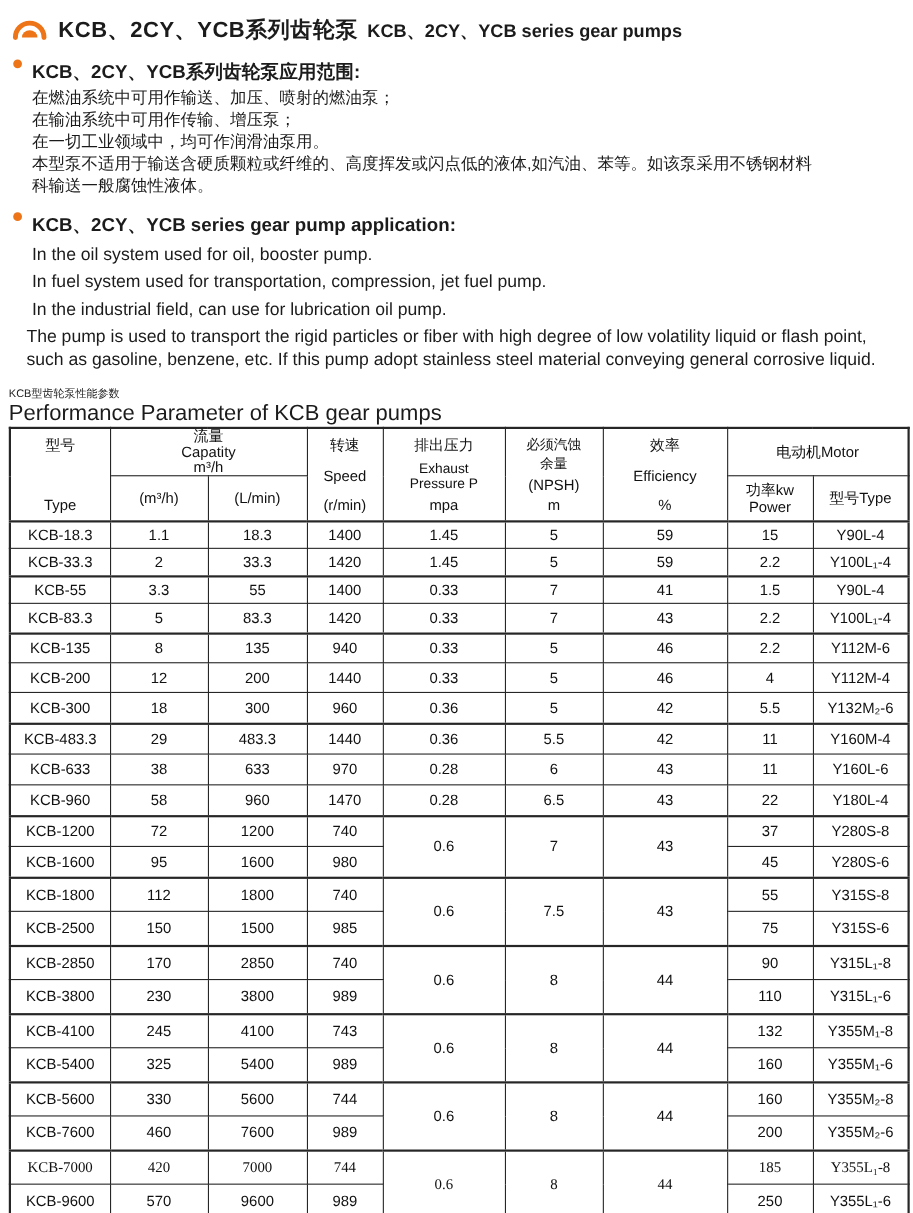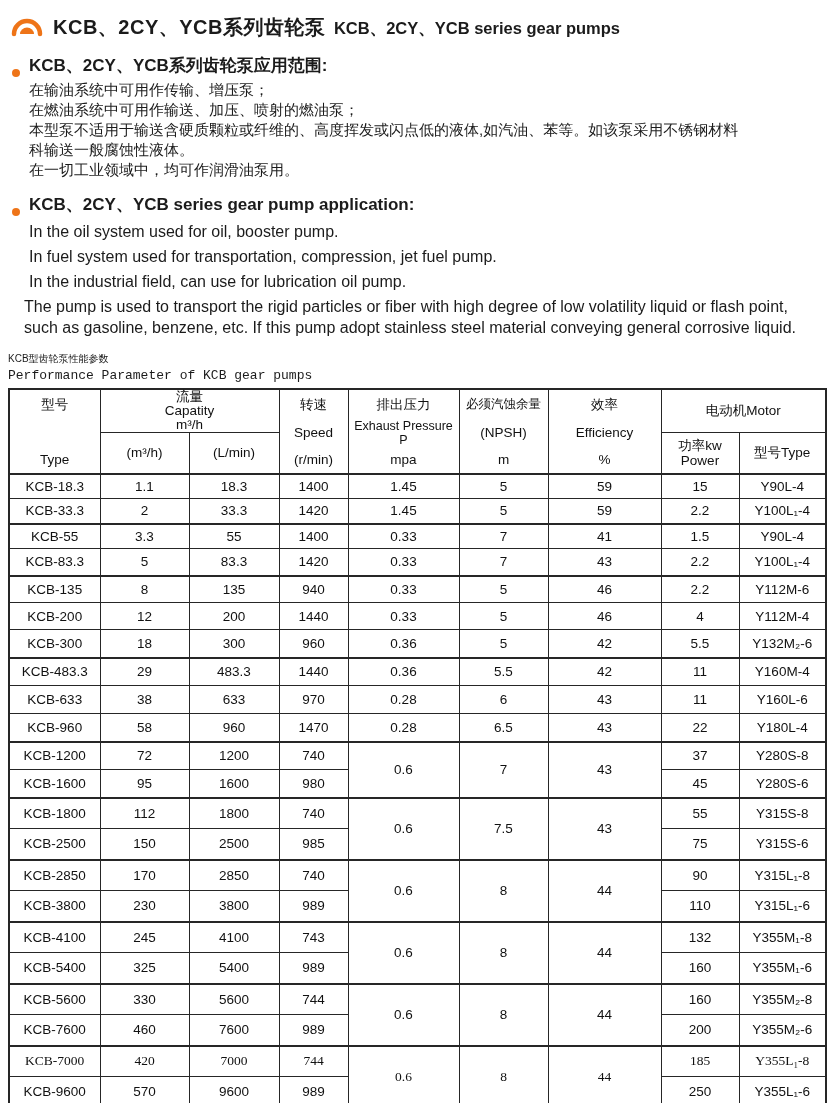--- a/index.html
+++ b/index.html
@@ -10,48 +10,48 @@
   }
   .doc{padding:12px 5px 0 8px;}
 
   
   .title-row{display:flex;gap:9px;margin:2px 0 0 2px;}
   .logo{width:34px;height:24px;flex:0 0 auto;}
   .title-zh{font-size:20px;font-weight:bold;letter-spacing:.5px;}
   .title-en{font-size:16.5px;font-weight:bold;margin-left:4px;}
 
   
-  .bullet-heading{display:flex;align-items:flex-end;gap:9px;margin:13px 0 3px 4px;}
+  .bullet-heading{display:flex;align-items:flex-start;gap:9px;margin:13px 0 3px 4px;}
   .bullet{width:8px;height:8px;border-radius:50%;background:#ee7418;flex:0 0 auto;}
   .bullet-heading .txt{font-size:17px;font-weight:bold;}
 
   
   .zh-lines{margin:2px 0 0 21px;max-width:724px;}
   .zh-lines div{font-size:15px;line-height:20px;}
   .en-lines{margin:3px 0 0 21px;}
   .en-lines div{font-size:16px;line-height:25px;}
   .en-para{margin:2px 0 12px 16px;max-width:800px;font-size:16px;line-height:21px;}
 
   
   .tbl-title{margin:11px 0 0 0;}
   .tbl-title .zh{font-size:10px;line-height:17px;}
-  .tbl-title .en{font-size:13px;line-height:18px;font-family:Liberation Mono, monospace;}
+  .tbl-title .en{font-size:20px;line-height:18px;}
 
   
   table{border-collapse:collapse;table-layout:fixed;width:817px;margin-top:3px;
         border:2px solid #262626;}
   th,td{border:1px solid #262626;text-align:center;vertical-align:middle;
         padding:0;font-size:13.5px;color:#111;}
   th{font-weight:400;}
   thead tr.hsub th{border-bottom-width:2px;text-align:center;}
   thead th[rowspan]{border-bottom-width:2px;}
   thead tr.hmain{height:42px;}
   thead tr.hsub{height:41px;}
   .stack{display:flex;flex-direction:column;justify-content:space-between;
-         align-items:center;height:71px;padding:5px 4px;}
+         align-items:center;height:71px;padding:5px 16px;}
   .stack.tight{height:auto;padding:0;line-height:14px;gap:0;}
   .pwr{line-height:15px;}
   tr.thick td{border-bottom-width:2px;}
   td.gb{border-bottom-width:2px;}
 </style>
 </head>
 <body>
 
 <div class="doc">
 
@@ -64,24 +64,24 @@
       <span class="title-zh">KCB、2CY、YCB系列齿轮泵</span>
       <span class="title-en">KCB、2CY、YCB series gear pumps</span>
     </div>
   </div>
 
   <div class="bullet-heading">
     <span class="bullet"></span>
     <span class="txt">KCB、2CY、YCB系列齿轮泵应用范围:</span>
   </div>
   <div class="zh-lines">
+    <div>在燃油系统中可用作输送、加压、喷射的燃油泵；</div>
     <div>在输油系统中可用作传输、增压泵；</div>
-    <div>在燃油系统中可用作输送、加压、喷射的燃油泵；</div>
+    <div>在一切工业领域中，均可作润滑油泵用。</div>
     <div>本型泵不适用于输送含硬质颗粒或纤维的、高度挥发或闪点低的液体,如汽油、苯等。如该泵采用不锈钢材料科输送一般腐蚀性液体。</div>
-    <div>在一切工业领域中，均可作润滑油泵用。</div>
   </div>
 
   <div class="bullet-heading">
     <span class="bullet"></span>
     <span class="txt">KCB、2CY、YCB series gear pump application:</span>
   </div>
   <div class="en-lines">
     <div>In the oil system used for oil, booster pump.</div>
     <div>In fuel system used for transportation, compression, jet fuel pump.</div>
     <div>In the industrial field, can use for lubrication oil pump.</div>
@@ -299,21 +299,21 @@
           <td>740</td>
           <td rowspan="2" class="gb">0.6</td>
           <td rowspan="2" class="gb">7.5</td>
           <td rowspan="2" class="gb">43</td>
           <td>55</td>
           <td>Y315S-8</td>
         </tr>
         <tr class="thick" style="height: 31px;">
           <td>KCB-2500</td>
           <td>150</td>
-          <td>2500</td>
+          <td>1500</td>
           <td>985</td>
           <td>75</td>
           <td>Y315S-6</td>
         </tr>
         <tr style="height: 31px;">
           <td>KCB-2850</td>
           <td>170</td>
           <td>2850</td>
           <td>740</td>
           <td rowspan="2" class="gb">0.6</td>

